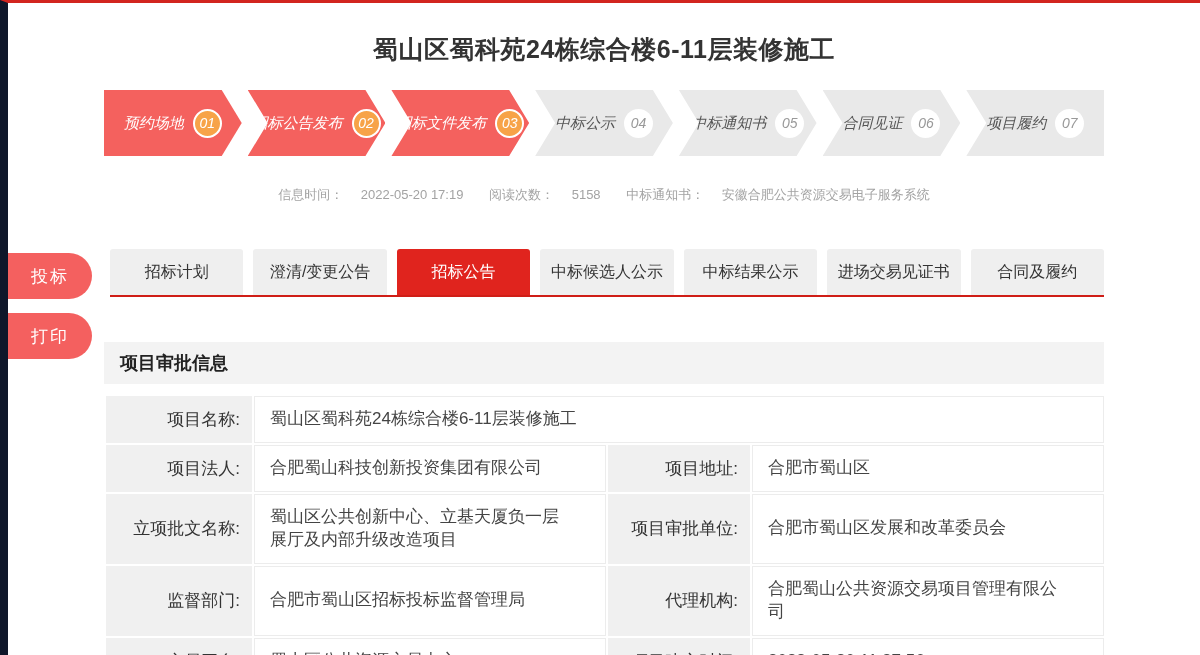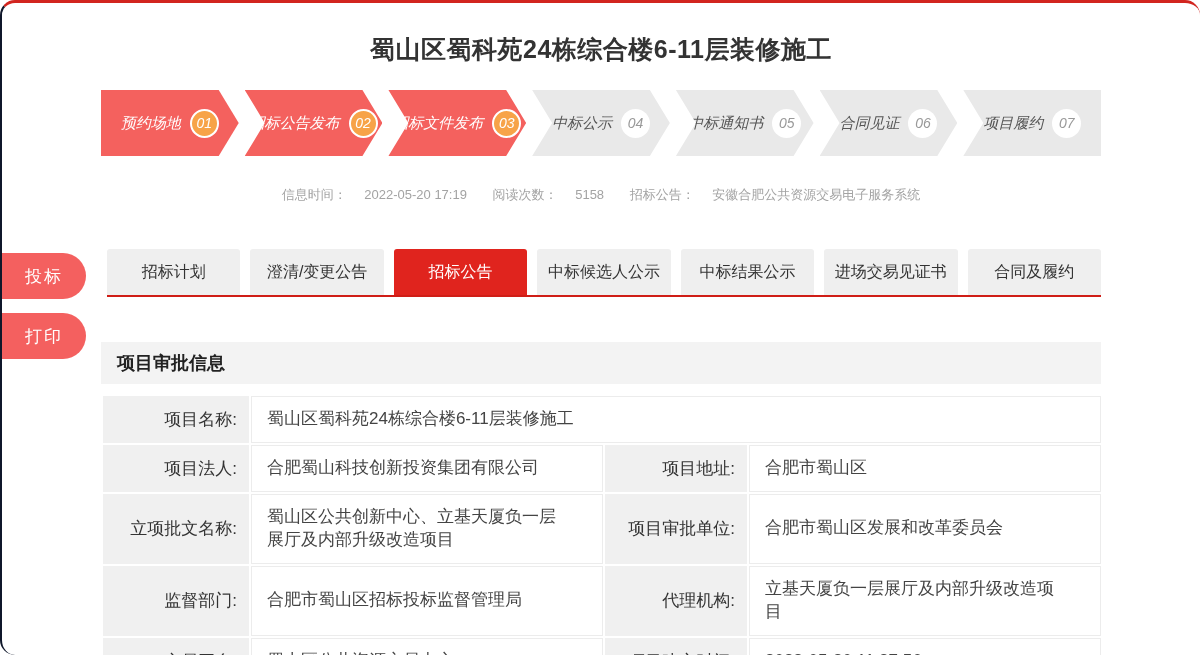--- a/index.html
+++ b/index.html
@@ -1,22 +1,21 @@
 <!DOCTYPE html>
 <html><head>
 <meta charset="utf-8">
 <style>
   * { margin:0; padding:0; box-sizing:border-box; }
   html,body { background:#fff; }
   body { font-family:"Liberation Sans","DejaVu Sans",sans-serif; color:#333; }
   .page {
     position:relative; width:1200px; height:655px; background:#fff;
-    border-top:3px solid #d2251f; border-left:2px solid #0f172a;
+    border-top:3px solid #d2251f; border-left:8px solid #0f172a;
     overflow:hidden;
-    border-radius:15px;
   }
   .container { width:1000px; margin:0 auto; }
 
   
   .page-title {
     text-align:center; font-size:25px; font-weight:bold; color:#333;
     padding-top:30px; letter-spacing:0.5px;
   }
 
   
@@ -128,21 +127,21 @@
         <span>项目履约</span>
         <span class="step-num">07</span>
       </div>
     </div>
 
     <div class="meta">
       <span class="m-label">信息时间：</span>
       <span class="m-value">2022-05-20 17:19</span>
       <span class="m-label">阅读次数：</span>
       <span class="m-value">5158</span>
-      <span class="m-label">招标公告：</span>
+      <span class="m-label">中标通知书：</span>
       <span class="m-value">安徽合肥公共资源交易电子服务系统</span>
     </div>
 
     <div class="tabs">
       <div class="tab">招标计划</div>
       <div class="tab">澄清/变更公告</div>
       <div class="tab active">招标公告</div>
       <div class="tab">中标候选人公示</div>
       <div class="tab">中标结果公示</div>
       <div class="tab">进场交易见证书</div>
@@ -174,21 +173,21 @@
       <tr>
         <td class="t-label">立项批文名称:</td>
         <td class="t-value">蜀山区公共创新中心、立基天厦负一层展厅及内部升级改造项目</td>
         <td class="t-label">项目审批单位:</td>
         <td class="t-value">合肥市蜀山区发展和改革委员会</td>
       </tr>
       <tr>
         <td class="t-label">监督部门:</td>
         <td class="t-value">合肥市蜀山区招标投标监督管理局</td>
         <td class="t-label">代理机构:</td>
-        <td class="t-value">立基天厦负一层展厅及内部升级改造项目</td>
+        <td class="t-value">合肥蜀山公共资源交易项目管理有限公司</td>
       </tr>
       <tr>
         <td class="t-label">交易平台:</td>
         <td class="t-value">蜀山区公共资源交易中心</td>
         <td class="t-label">项目建立时间:</td>
         <td class="t-value">2022-05-20 11:27:56</td>
       </tr>
     </tbody>
       </table>
   </div>

